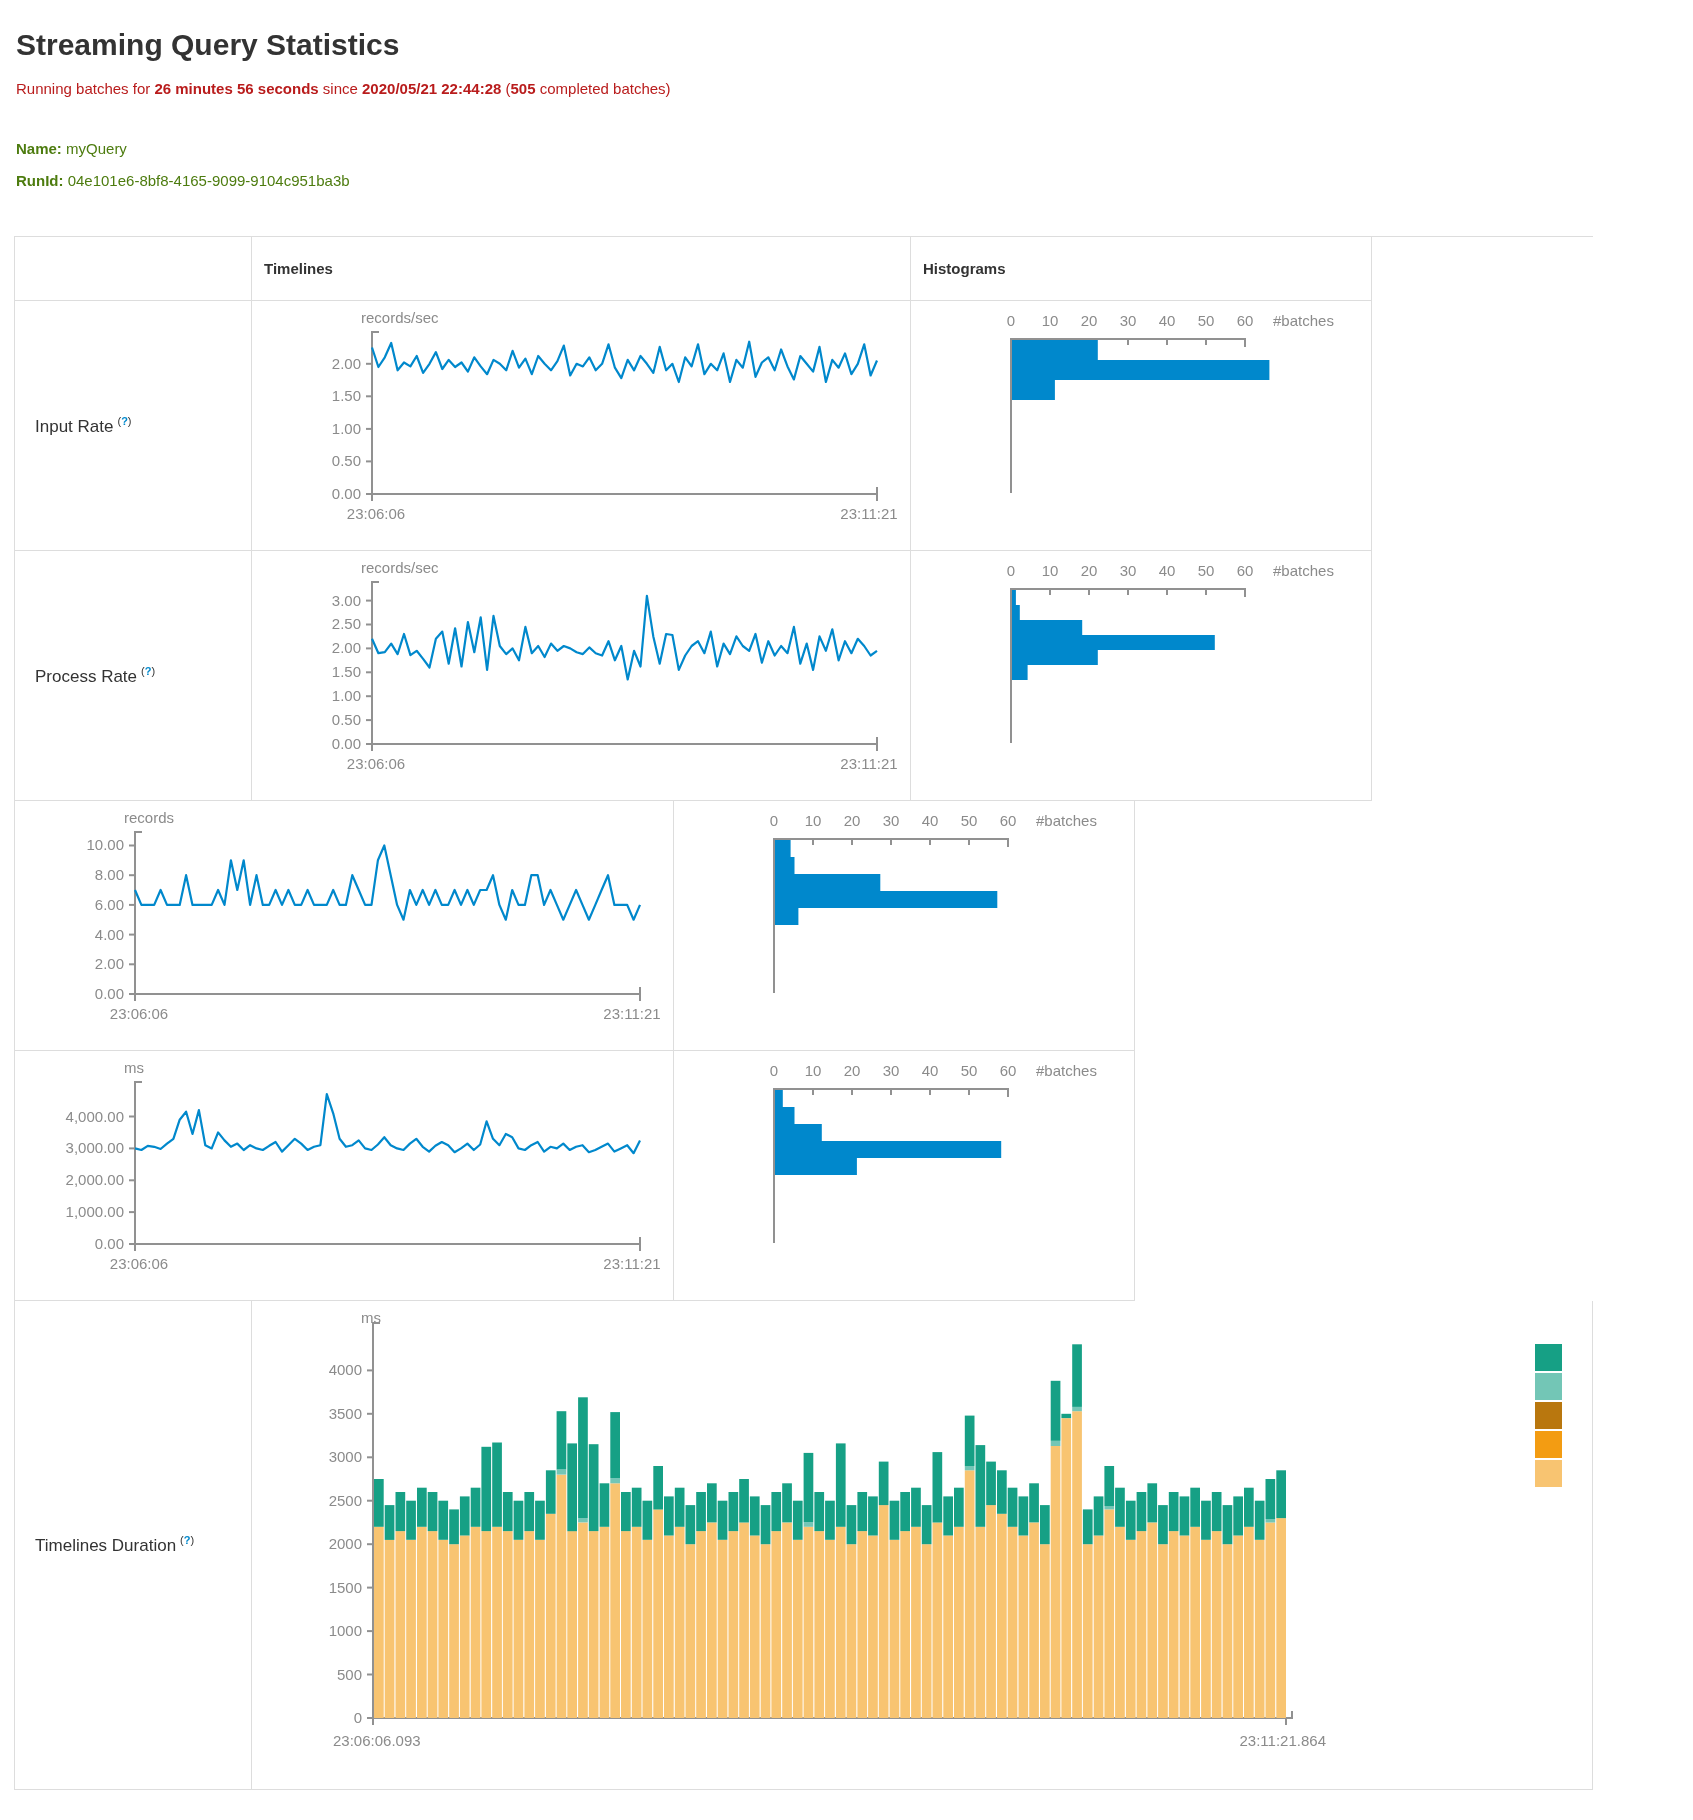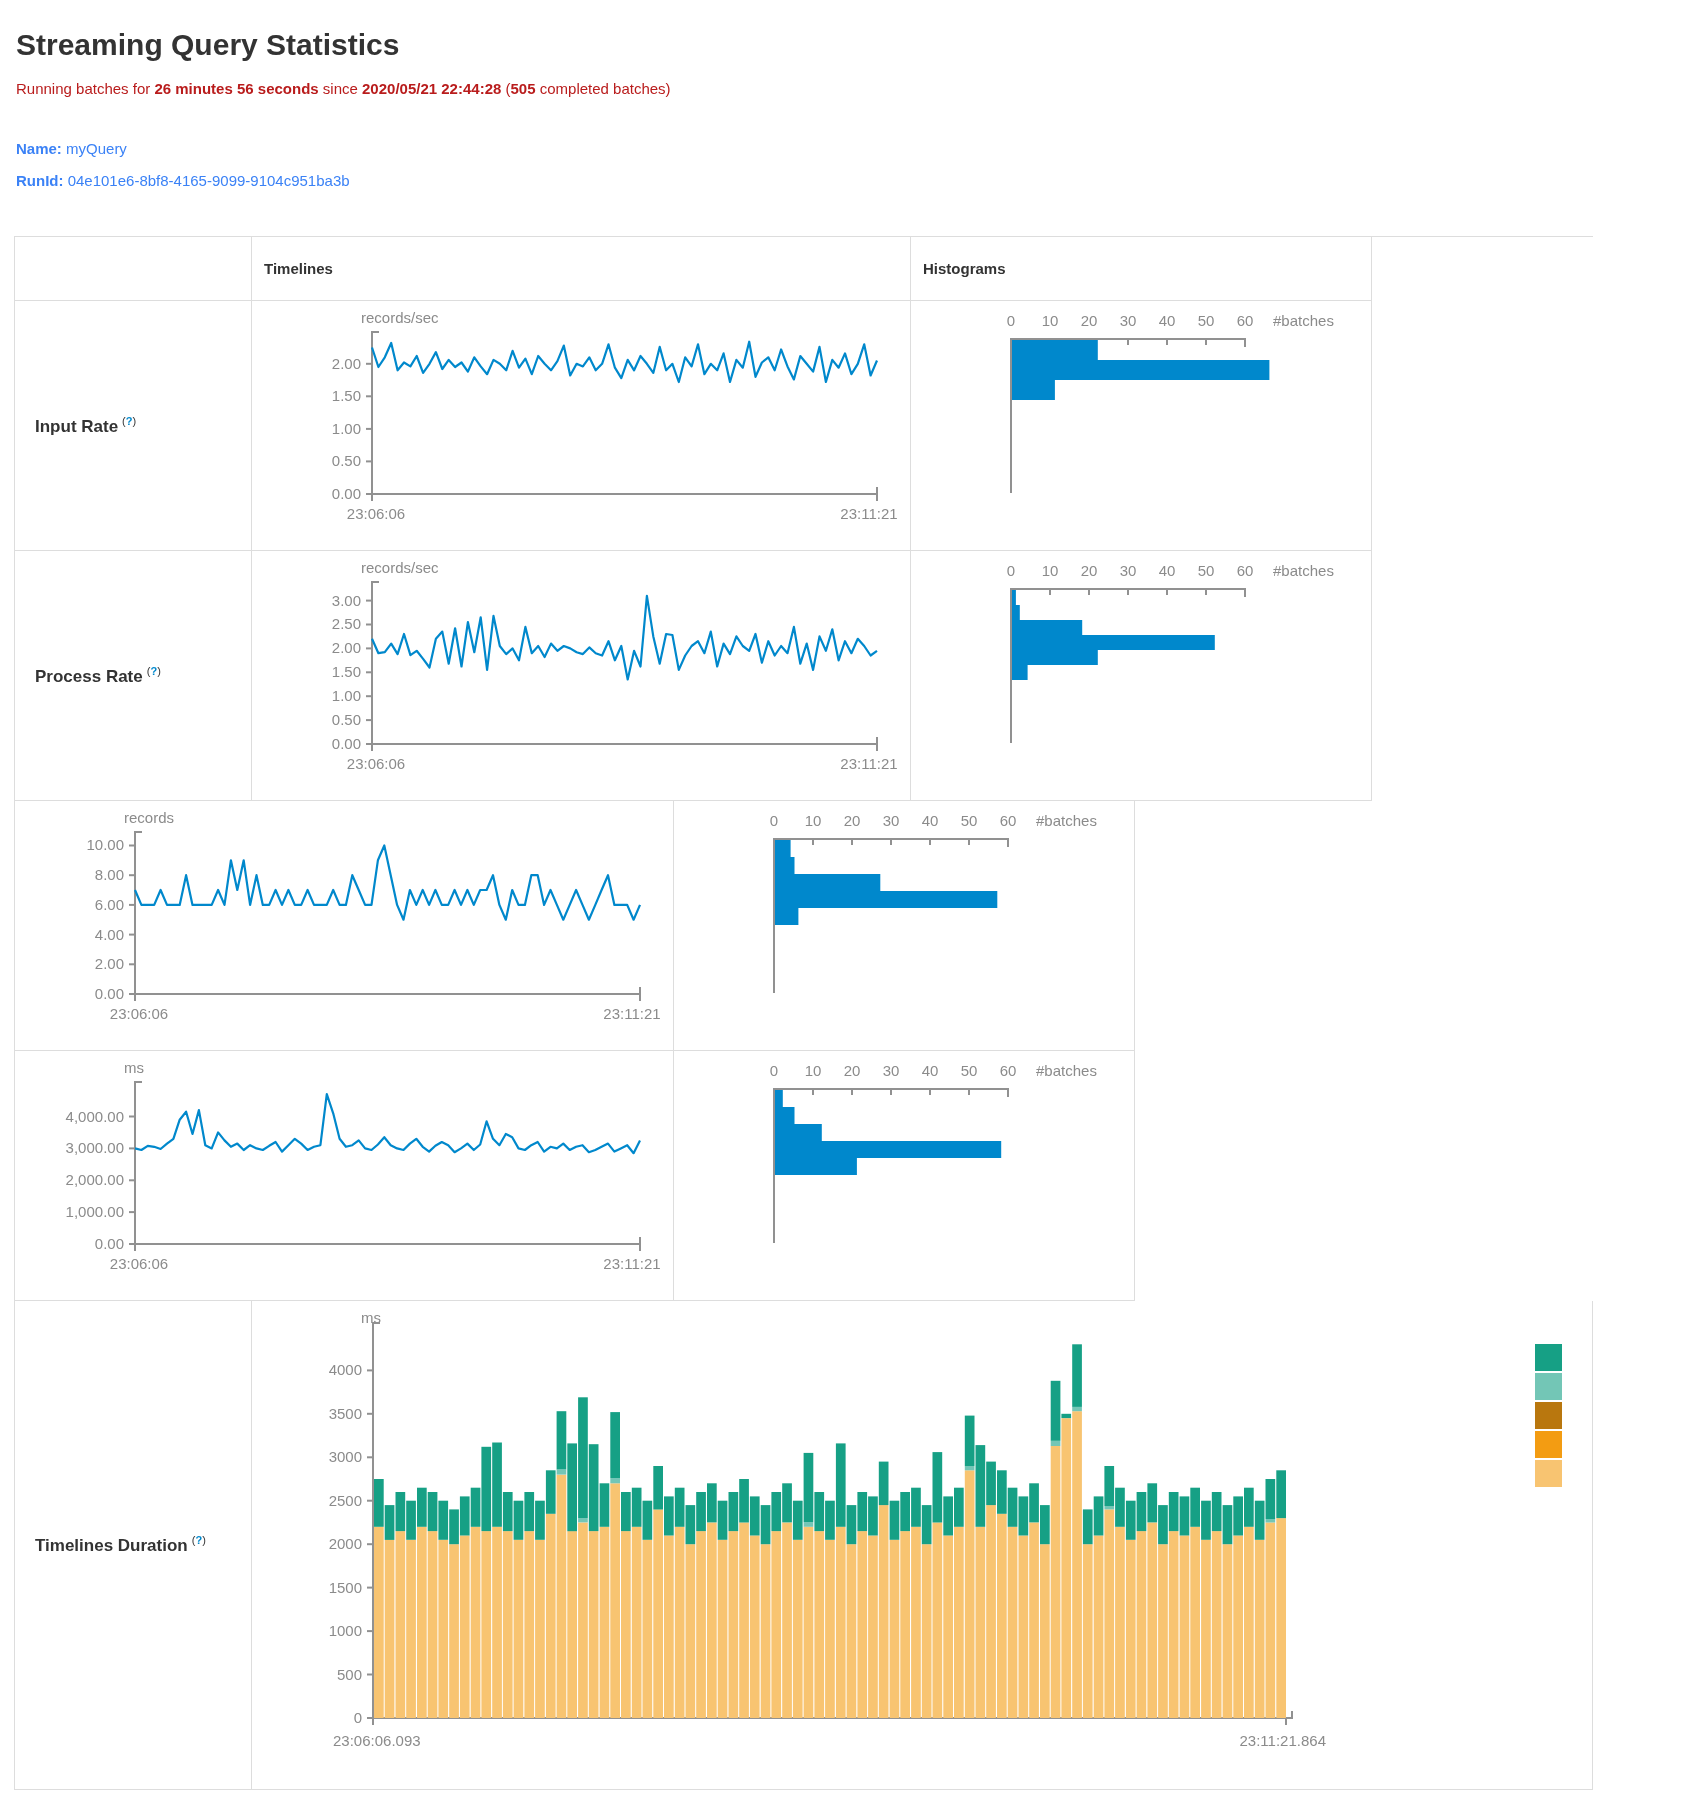--- a/index.html
+++ b/index.html
@@ -1,26 +1,26 @@
 <!DOCTYPE html>
 <html style="--accent: #0088cc; --axis-text: #8b8b8b; --axis-line: #919191;"><head>
 <meta charset="utf-8">
 <style>
   html,body{margin:0;padding:0;background:#fff;color:#333;font-family:"Liberation Sans",sans-serif;}
   .page{width:1693px;height:1820px;overflow:hidden;position:relative;padding-left:14px;box-sizing:border-box;margin-top:12px;}
   h1{margin:16px 0 0 2px;font-size:30px;font-weight:bold;color:#333;}
   .subtitle{margin:18px 0 0 2px;font-size:15px;color:#b91c1c;}
   .subtitle strong{font-weight:bold;}
-  .meta{margin:36px 0 0 2px;font-size:15px;line-height:32px;color:#3b82f6;}
+  .meta{margin:36px 0 0 2px;font-size:15px;line-height:32px;color:#4d7c0f;}
   .meta strong{font-weight:bold;}
   .stats-table{margin-top:39px;border-top:1px solid #ddd;border-left:1px solid #ddd;width:1578px;}
   .trow{display:flex;}
   .cell{box-sizing:border-box;border-right:1px solid #ddd;border-bottom:1px solid #ddd;background:#fff;}
   .label-cell{width:237px;display:flex;align-items:center;padding-left:20px;font-size:17px;}
-  .label-cell strong{font-weight:bold;color:#333;}
+  .label-cell strong{font-weight:normal;color:#333;}
   .head-cell{display:flex;align-items:center;padding-left:12px;font-size:15px;font-weight:bold;}
   .head-row .cell{height:64px;}
   .chart-row .cell{height:250px;}
   .op-row .cell{height:489px;}
   .timeline-cell{width:659px;}
   .hist-cell{width:461px;}
   .op-cell{width:1341px;}
   .chart{display:block;}
   sup.help{font-size:11px;margin-left:4px;color:#333;}
   sup.help .q{color:var(--accent,#0088cc);font-weight:bold;}

